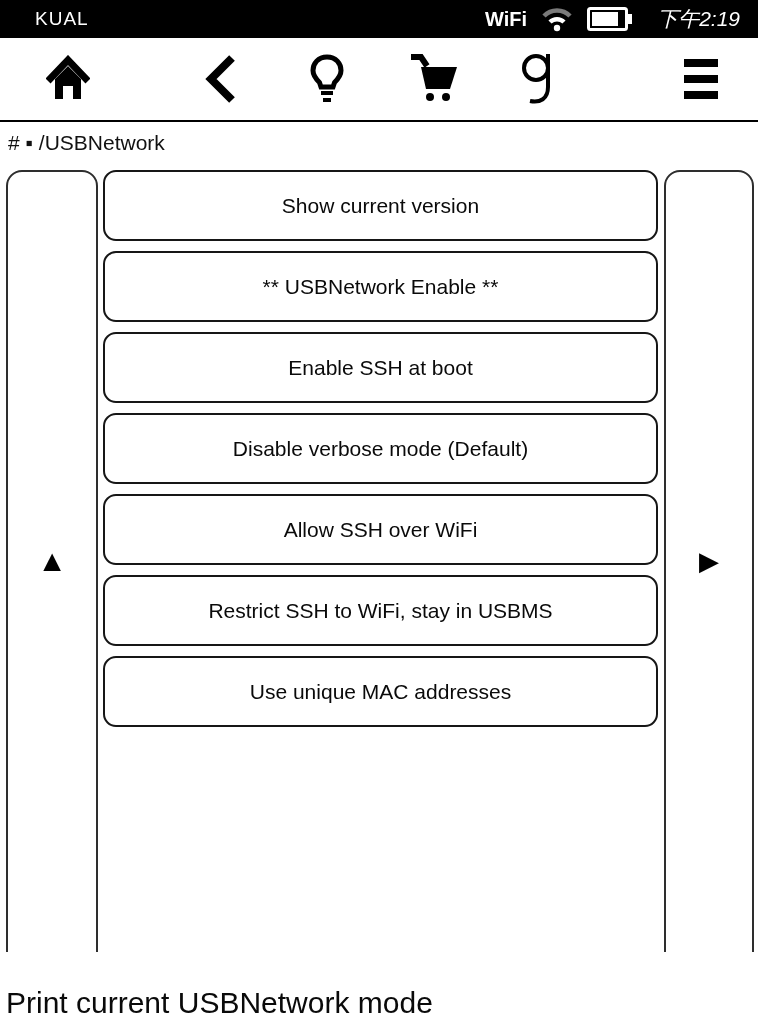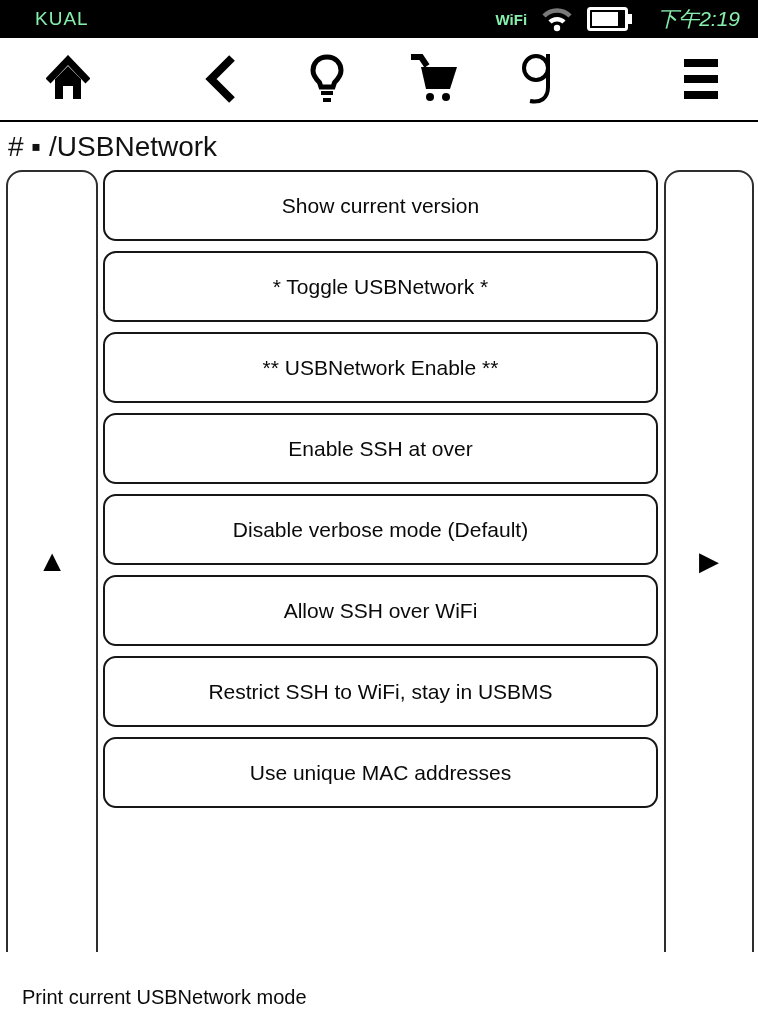--- a/index.html
+++ b/index.html
@@ -5,35 +5,35 @@
   html,body{margin:0;padding:0;}
   body{
     width:758px;height:1024px;position:relative;overflow:hidden;
     background:#fff;color:#000;
     font-family:"Liberation Sans", sans-serif;
     -webkit-font-smoothing:antialiased;
   }
   
   .statusbar{
     position:absolute;left:0;top:0;width:758px;height:38px;
-    background:#000;color:#86efac;display:flex;align-items:center;
+    background:#000;color:#ffffff;display:flex;align-items:center;
   }
   .statusbar .app-title{margin-left:35px;font-size:19px;letter-spacing:1px;}
   .statusbar .right{position:absolute;right:18px;top:0;height:38px;display:flex;align-items:center;gap:14px;}
-  .wifi-label{font-size:15px;font-weight:bold;}
+  .wifi-label{font-size:20px;font-weight:bold;}
   .time{font-size:21px;margin-left:10px;font-style:italic;}
   
   .toolbar{position:absolute;left:0;top:38px;width:758px;height:82px;background:#fff;}
   .toolbar .tb-icon{position:absolute;top:0;height:82px;display:flex;align-items:center;justify-content:center;}
   .divider{position:absolute;left:0;top:120px;width:758px;height:2px;background:#000;}
   
   .burger{display:flex;flex-direction:column;gap:8px;}
   .burger div{width:34px;height:8px;background:#000;}
   
-  .breadcrumb{position:absolute;left:8px;top:131px;font-size:28px;color:#111;}
+  .breadcrumb{position:absolute;left:8px;top:131px;font-size:21px;color:#111;}
   
   .scroll-col{
     position:absolute;top:170px;height:800px;
     border:2px solid #2e2e2e;border-radius:16px;background:#fff;
     display:flex;align-items:center;justify-content:center;
   }
   .scroll-col.left{left:6px;width:88px;}
   .scroll-col.right{left:664px;width:86px;}
   .scroll-arrow{font-size:30px;color:#000;line-height:1;margin-top:-22px;}
   .scroll-col.right .scroll-arrow{font-size:26px;}
@@ -49,21 +49,21 @@
   
   .footer{
     position:absolute;left:0;top:952px;width:758px;height:72px;background:#fff;z-index:5;
   }
   .terminal-line{
     position:absolute;left:6px;top:2px;
     font-family:"DejaVu Sans Mono", monospace;font-weight:bold;
     font-size:21px;letter-spacing:2.5px;white-space:pre;color:#000;background:#fff;
   }
   .footer-desc{
-    position:absolute;left:6px;top:34px;font-size:20px;color:#0a0a0a;margin-left:16px;
+    position:absolute;left:6px;top:34px;font-size:30px;color:#0a0a0a;
   }
   svg{display:block;}
 </style>
 </head>
 <body>
 
 <div class="statusbar">
   <span class="app-title">KUAL</span>
   <span class="right">
     <span class="wifi-label">WiFi</span>
@@ -131,25 +131,24 @@
 <div class="breadcrumb"># ▪ /USBNetwork</div>
 
 <div class="scroll-col left">
   <span class="scroll-arrow">▲</span>
 </div>
 
 <div class="menu">
 
     <div class="menu-btn">Show current version</div>
 
-    <div class="menu-btn">* Toggle USBNetwork *</div>
 
     <div class="menu-btn">** USBNetwork Enable **</div>
 
-    <div class="menu-btn">Enable SSH at over</div>
+    <div class="menu-btn">Enable SSH at boot</div>
 
     <div class="menu-btn">Disable verbose mode (Default)</div>
 
     <div class="menu-btn">Allow SSH over WiFi</div>
 
     <div class="menu-btn">Restrict SSH to WiFi, stay in USBMS</div>
 
 
 
     <div class="menu-btn">Use unique MAC addresses</div>

